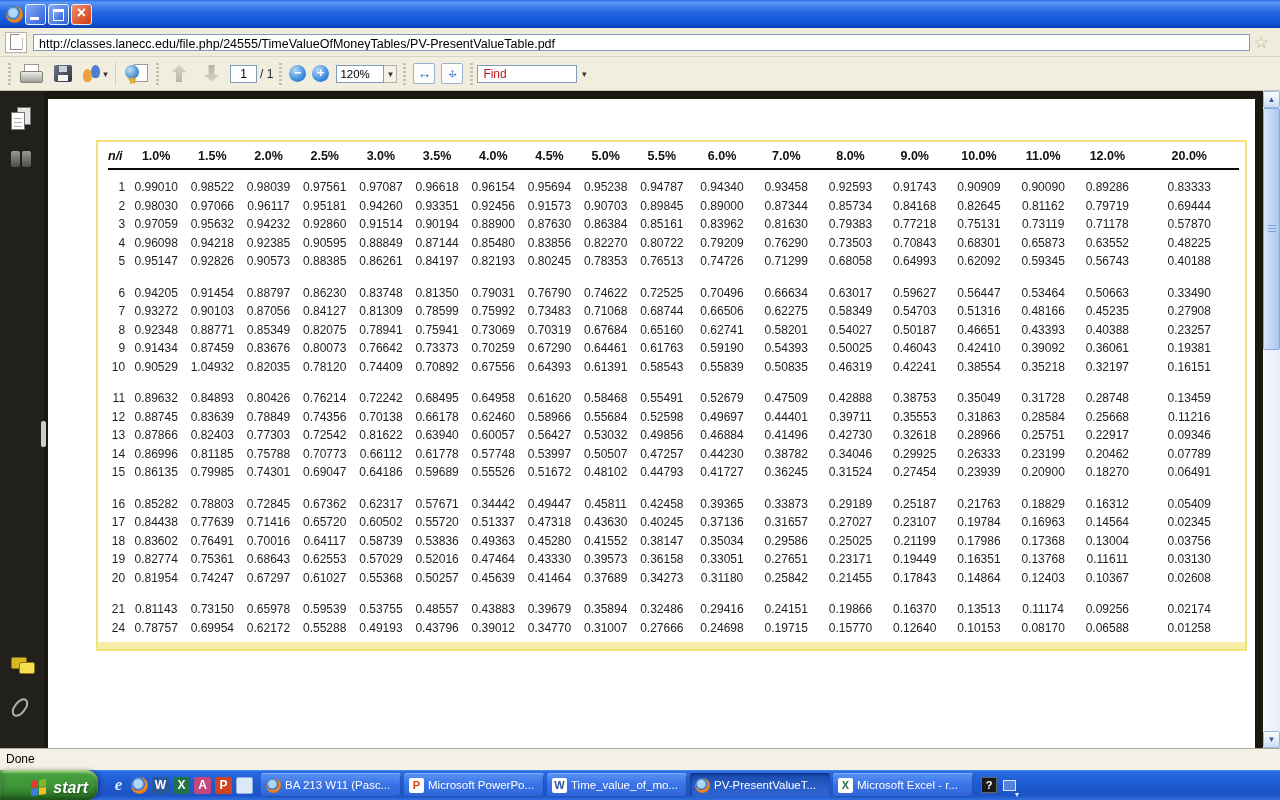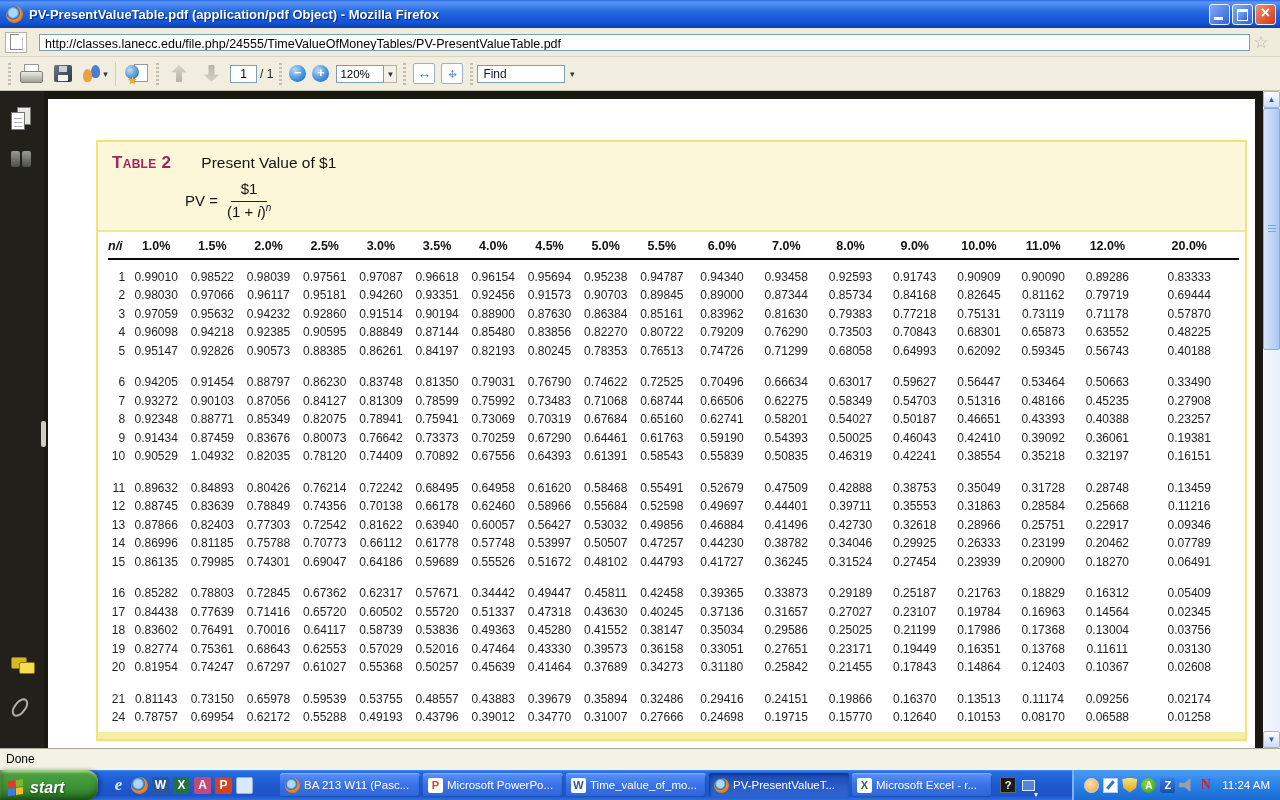--- a/index.html
+++ b/index.html
@@ -24,21 +24,21 @@
   .wc.max::after { content:""; position:absolute; left:4px; bottom:3px; width:9px; height:8px; border:1px solid #fff; border-top:2px solid #fff; background:linear-gradient(135deg,#86abf5,#2e61d8); }
   .wc.close::after { content:"×"; color:#fff; font-size:16px; font-weight:bold; line-height:1; margin-top:-2px; }
 
   
   .urlbar { position:absolute; left:0; top:28px; width:100%; height:29px; background:#efecdc;
     border-bottom:1px solid #d8d4c4; display:flex; align-items:center; padding:0 8px 0 5px; }
   .page-proxy { width:22px; height:21px; background:#fff; border:1px solid #b5b2a2; flex:none;
     display:flex; align-items:center; justify-content:center; }
   .page-proxy::after { content:""; width:11px; height:14px; background:#fdfdfd; border:1px solid #8a8a84;
     clip-path:polygon(0 0,70% 0,100% 25%,100% 100%,0 100%); }
-  .url-field { flex:1; height:17px; background:#fff; border:1px solid #7f9db9; margin-left:12px;
+  .url-field { flex:1; height:17px; background:#fff; border:1px solid #7f9db9; margin-left:6px;
     font-size:12.5px; color:#000; line-height:19px; padding:0 5px; white-space:nowrap; overflow:hidden; }
   .star { width:22px; text-align:center; flex:none; }
   .star::after { content:"☆"; color:#b8b5a5; font-size:17px; }
 
   
   .pdftoolbar { position:absolute; left:0; top:57px; width:100%; height:34px; background:#f1eee0;
     border-bottom:1px solid #cac6b5; display:flex; align-items:center; padding:0 4px; }
   .grip { width:7px; height:22px; margin:0 2px; flex:none;
     background:repeating-linear-gradient(180deg,#c2beae 0 2px,transparent 2px 4px);
     background-size:3px 100%; background-repeat:no-repeat; background-position:center; }
@@ -72,22 +72,22 @@
     color:#fff; font-weight:bold; font-size:13px; line-height:15px; text-align:center; }
   .zoombox { width:48px; height:18px; border:1px solid #7f9db9; background:#fff; font-size:11.5px;
     line-height:16px; padding:0 3px; flex:none; margin-left:4px; }
   .zoom-dd { width:13px; height:18px; border:1px solid #b5b2a2; border-left:none; background:#f4f2e8;
     font-size:8px; line-height:17px; text-align:center; color:#333; flex:none; margin-right:2px; }
   .fitbtn { width:22px; height:21px; border:1px solid #9ab0cc; background:#fdfdfb; border-radius:2px;
     position:relative; color:#2f6fd0; font-weight:bold; flex:none; margin:0 3px; }
   .fitw::after { content:"↔"; position:absolute; left:0; right:0; top:1px; font-size:14px; }
   .fitp::before { content:"↔"; position:absolute; left:0; right:0; top:1px; font-size:13px; }
   .fitp::after { content:"↕"; position:absolute; left:0; right:0; top:1px; font-size:13px; }
-  .findbox { width:88px; height:18px; border:1px solid #7f9db9; background:#fff; padding:0 5px;
-    font-size:12px; color:#0f172a; line-height:16px; flex:none; }
+  .findbox { width:100px; height:18px; border:1px solid #7f9db9; background:#fff; padding:0 5px;
+    font-size:12px; color:#b91c1c; line-height:16px; flex:none; }
   .find-dd { width:14px; font-size:9px; color:#333; text-align:center; flex:none; }
 
   
   .pdfview { position:absolute; left:0; top:91px; width:100%; height:657px; background:#191811; }
   .pdf-sidebar { position:absolute; left:0; top:0; width:44px; height:100%; background:#21201a; }
   .sbi { position:absolute; left:11px; display:block; }
   .ic-pages { top:16px; width:19px; height:23px; }
   .ic-pages::before { content:""; position:absolute; left:6px; top:0; width:12px; height:16px; background:#e8e8e2; border:1px solid #777; }
   .ic-pages::after { content:""; position:absolute; left:0; top:5px; width:12px; height:16px; background:#fff; border:1px solid #777;
     background-image:repeating-linear-gradient(180deg,transparent 0 3px,#b0b0aa 3px 4px); background-size:8px 12px; background-position:2px 2px; background-repeat:no-repeat; }
@@ -141,35 +141,35 @@
     border-top:1px solid #aca899; font-size:12px; color:#000; line-height:21px; padding-left:6px; }
 
   
   .taskbar { position:absolute; left:0; top:770px; width:100%; height:30px;
     background:linear-gradient(180deg,#4a8af5 0%,#2569e0 7%,#1e5bd0 45%,#1d53c6 85%,#2f6fe0 100%);
     display:flex; align-items:center; }
   .startbtn { width:98px; height:30px; flex:none; border-radius:0 12px 12px 0;
     background:linear-gradient(180deg,#8ed06f 0%,#48a13f 10%,#3e9637 50%,#2e7d2b 90%,#1e5c1e 100%);
     box-shadow:inset 0 -3px 6px #1c4f1a, inset 0 2px 3px #b8e89a, 2px 0 4px rgba(0,0,20,.35);
     display:flex; align-items:center; gap:6px; padding:5px 10px 0 8px;
-    color:#fff; font-weight:bold; font-style:italic; font-size:16px; text-shadow:1px 1px 2px #1c4f1a; }
+    color:#fff; font-weight:bold; font-style:italic; font-size:16px; text-shadow:1px 1px 2px #1c4f1a;justify-content:flex-end; }
   .winflag { width:16px; height:16px; flex:none; transform:skewY(-8deg);
     background-image:linear-gradient(#e23a2e,#e23a2e),linear-gradient(#7eb72a,#7eb72a),linear-gradient(#3b7de0,#3b7de0),linear-gradient(#f5bd27,#f5bd27);
     background-size:7px 7px; background-position:0 0,8px 0,0 8px,8px 8px; background-repeat:no-repeat; }
   .quicklaunch { display:flex; align-items:center; padding:0 6px 0 10px; flex:none; }
   .qli { width:17px; height:17px; margin:0 2px; display:flex; align-items:center; justify-content:center;
     font-weight:bold; font-size:12px; border-radius:2px; }
   .q-internet-explorer::after { content:"e"; font-family:"Liberation Serif",serif; font-style:italic; color:#d8ecff; font-size:17px; }
   .q-firefox { border-radius:50%; background:radial-gradient(circle at 42% 40%,#aed8f5 0 28%,#2f6fc0 44%,#f58a1f 52%,#d96a0c 85%,#b34f06); }
   .q-word { background:#2b579a; color:#fff; } .q-word::after { content:"W"; }
   .q-excel { background:#217346; color:#fff; } .q-excel::after { content:"X"; }
   .q-access { background:#c2487e; color:#fff; } .q-access::after { content:"A"; }
   .q-powerpoint { background:#d04423; color:#fff; } .q-powerpoint::after { content:"P"; }
   .q-windows-explorer { background:#dbe8f8; border:1px solid #8fb2e0; }
-  .taskbtns { display:flex; align-items:center; gap:3px; margin-left:19px; flex:none; }
+  .taskbtns { display:flex; align-items:center; gap:3px; margin-left:0; flex:none; }
   .twin { height:24px; width:140px; border-radius:3px; display:flex; align-items:center; gap:4px; padding:0 5px;
     background:linear-gradient(180deg,#5b93f5,#3b74e8 45%,#2e64d8);
     box-shadow:inset 0 1px 0 #83aef8, inset -1px -1px 1px #2050b0;
     color:#fff; font-size:11.5px; }
   .twin.active { background:linear-gradient(180deg,#1b4ab0,#2a5dc8 60%,#2f63d0); box-shadow:inset 1px 2px 3px #0e3688; }
   .twin .lbl { white-space:nowrap; overflow:hidden; text-overflow:ellipsis; }
   .tb-ic { width:15px; height:15px; flex:none; border-radius:2px; background:#fff;
     display:flex; align-items:center; justify-content:center; font-size:11px; font-weight:bold; }
   .tb-ic.app-firefox { border-radius:50%; background:radial-gradient(circle at 42% 40%,#aed8f5 0 28%,#2f6fc0 44%,#f58a1f 52%,#d96a0c 85%,#b34f06); }
   .tb-ic.app-word::after { content:"W"; color:#2b579a; }
@@ -198,21 +198,20 @@
   .tray-novell::after { content:"N"; }
   .clock { color:#fff; font-size:11.5px; margin-left:5px; white-space:nowrap; }
 </style>
 </head>
 <body>
 
 <div class="screen">
 
   <div class="titlebar">
     <span class="ff-ic"></span>
-    <span class="title-text">PV-PresentValueTable.pdf (application/pdf Object) - Mozilla Firefox</span>
     <span class="win-controls">
       <span class="wc min"></span>
       <span class="wc max"></span>
       <span class="wc close"></span>
     </span>
   </div>
 
   <div class="urlbar">
     <span class="page-proxy"></span>
     <div class="url-field">
@@ -257,33 +256,20 @@
     <button class="fitbtn fitw"></button>
     <button class="fitbtn fitp"></button>
     <span class="grip"></span>
     <div class="findbox"><span class="ph">Find</span></div>
     <span class="find-dd">▾</span>
   </div>
 
   <div class="pdfview">
     <div class="pdf-page">
       <div class="pv-wrap">
-        <div class="band">
-          <div class="band-row1">
-            <span class="tbl-label">Table 2</span>
-            <span class="tbl-title">Present Value of $1</span>
-          </div>
-          <div class="formula">
-            <span class="f-lhs"><span>PV</span> <span>=</span></span>
-            <span class="frac">
-              <span class="num">$1</span>
-              <span class="den"><span>(1 + </span><i>i</i><span>)</span><sup><i>n</i></sup></span>
-            </span>
-          </div>
-        </div>
         <table class="pv-table">
           <colgroup>
               <col class="c-n">
               <col class="c-sm">
               <col class="c-sm">
               <col class="c-sm">
               <col class="c-sm">
               <col class="c-sm">
               <col class="c-sm">
               <col class="c-sm">
@@ -841,25 +827,15 @@
         </div>
         <div class="twin">
           <span class="tb-ic app-excel"></span>
           <span class="lbl">Microsoft Excel - r...</span>
         </div>
       </div>
     <div class="minis">
       <span class="mini mini-help"></span>
       <span class="mini mini-desk"></span>
     </div>
-    <div class="tray">
-      <span class="tray-ic tray-messenger"></span>
-        <span class="tray-ic tray-tools"></span>
-        <span class="tray-ic tray-shield"></span>
-        <span class="tray-ic tray-antivirus"></span>
-        <span class="tray-ic tray-zone"></span>
-        <span class="tray-ic tray-volume"></span>
-        <span class="tray-ic tray-novell"></span>
-        <span class="clock">11:24 AM</span>
-    </div>
   </div>
 
 </div>
 
 </body></html>

